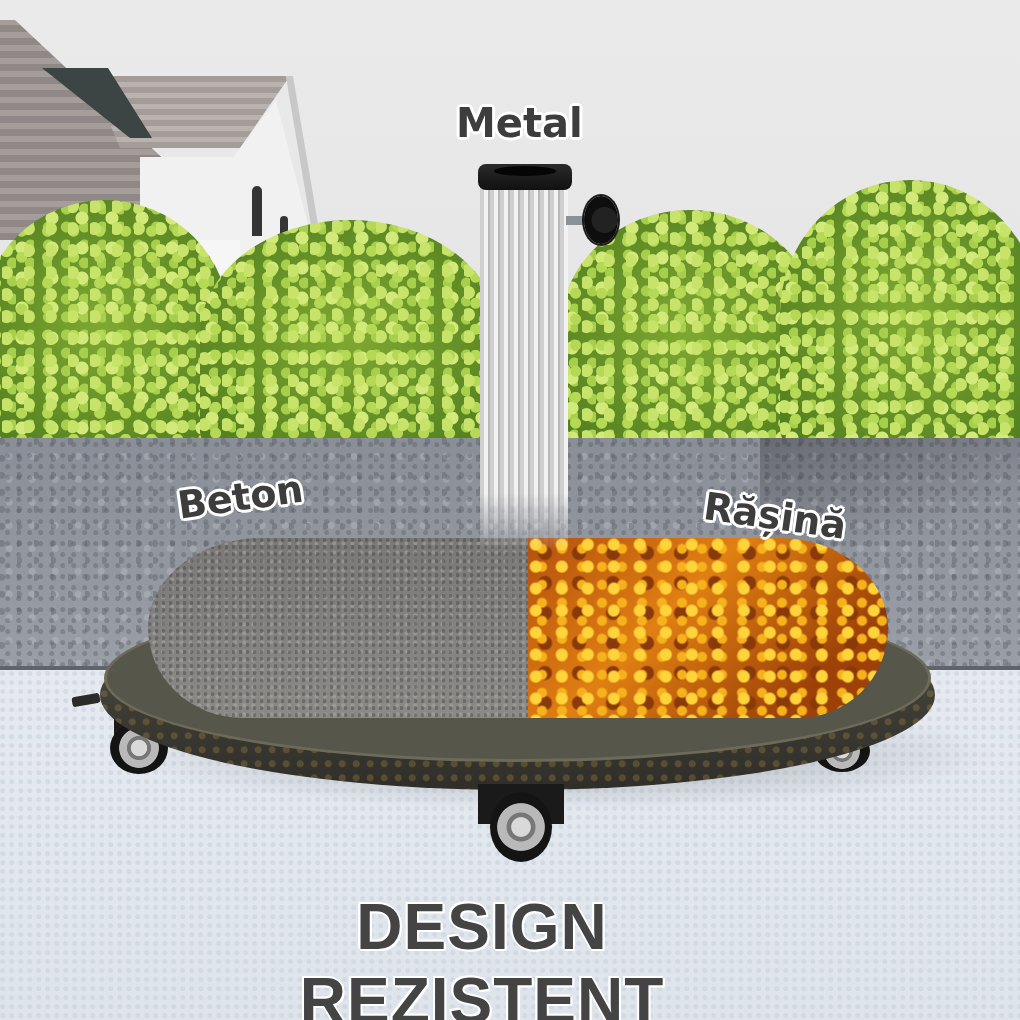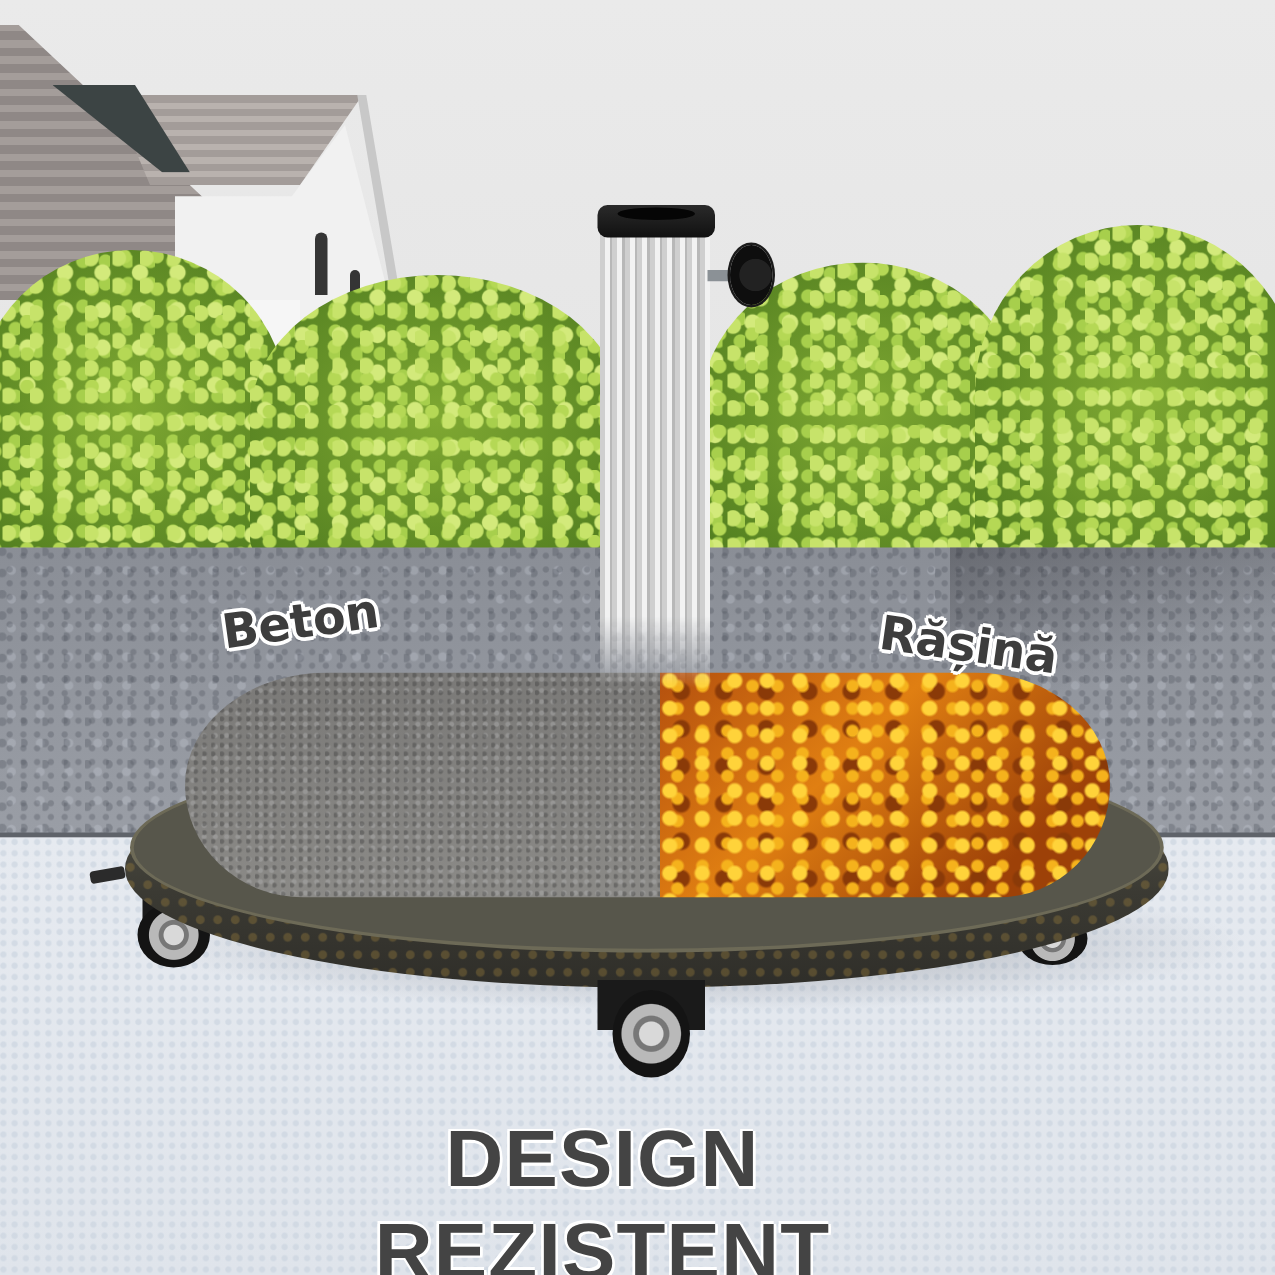--- a/index.html
+++ b/index.html
@@ -146,16 +146,17 @@
 
   <div class="bracket" style="left:478px;top:784px;width:86px;height:40px;"></div>
   <div class="wheel" style="left:490px;top:792px;width:62px;height:70px;"></div>
 
   <div class="pole"></div>
   <div class="pole-cap"></div>
   <div class="pole-cap-hole"></div>
   <div class="knob-screw"></div>
   <div class="knob"></div>
 
+  <div class="label label-metal">Metal</div>
   <div class="label label-beton">Beton</div>
   <div class="label label-rasina">Rășină</div>
   <div class="title">DESIGN REZISTENT</div>
 </div>
 
 </body></html>

